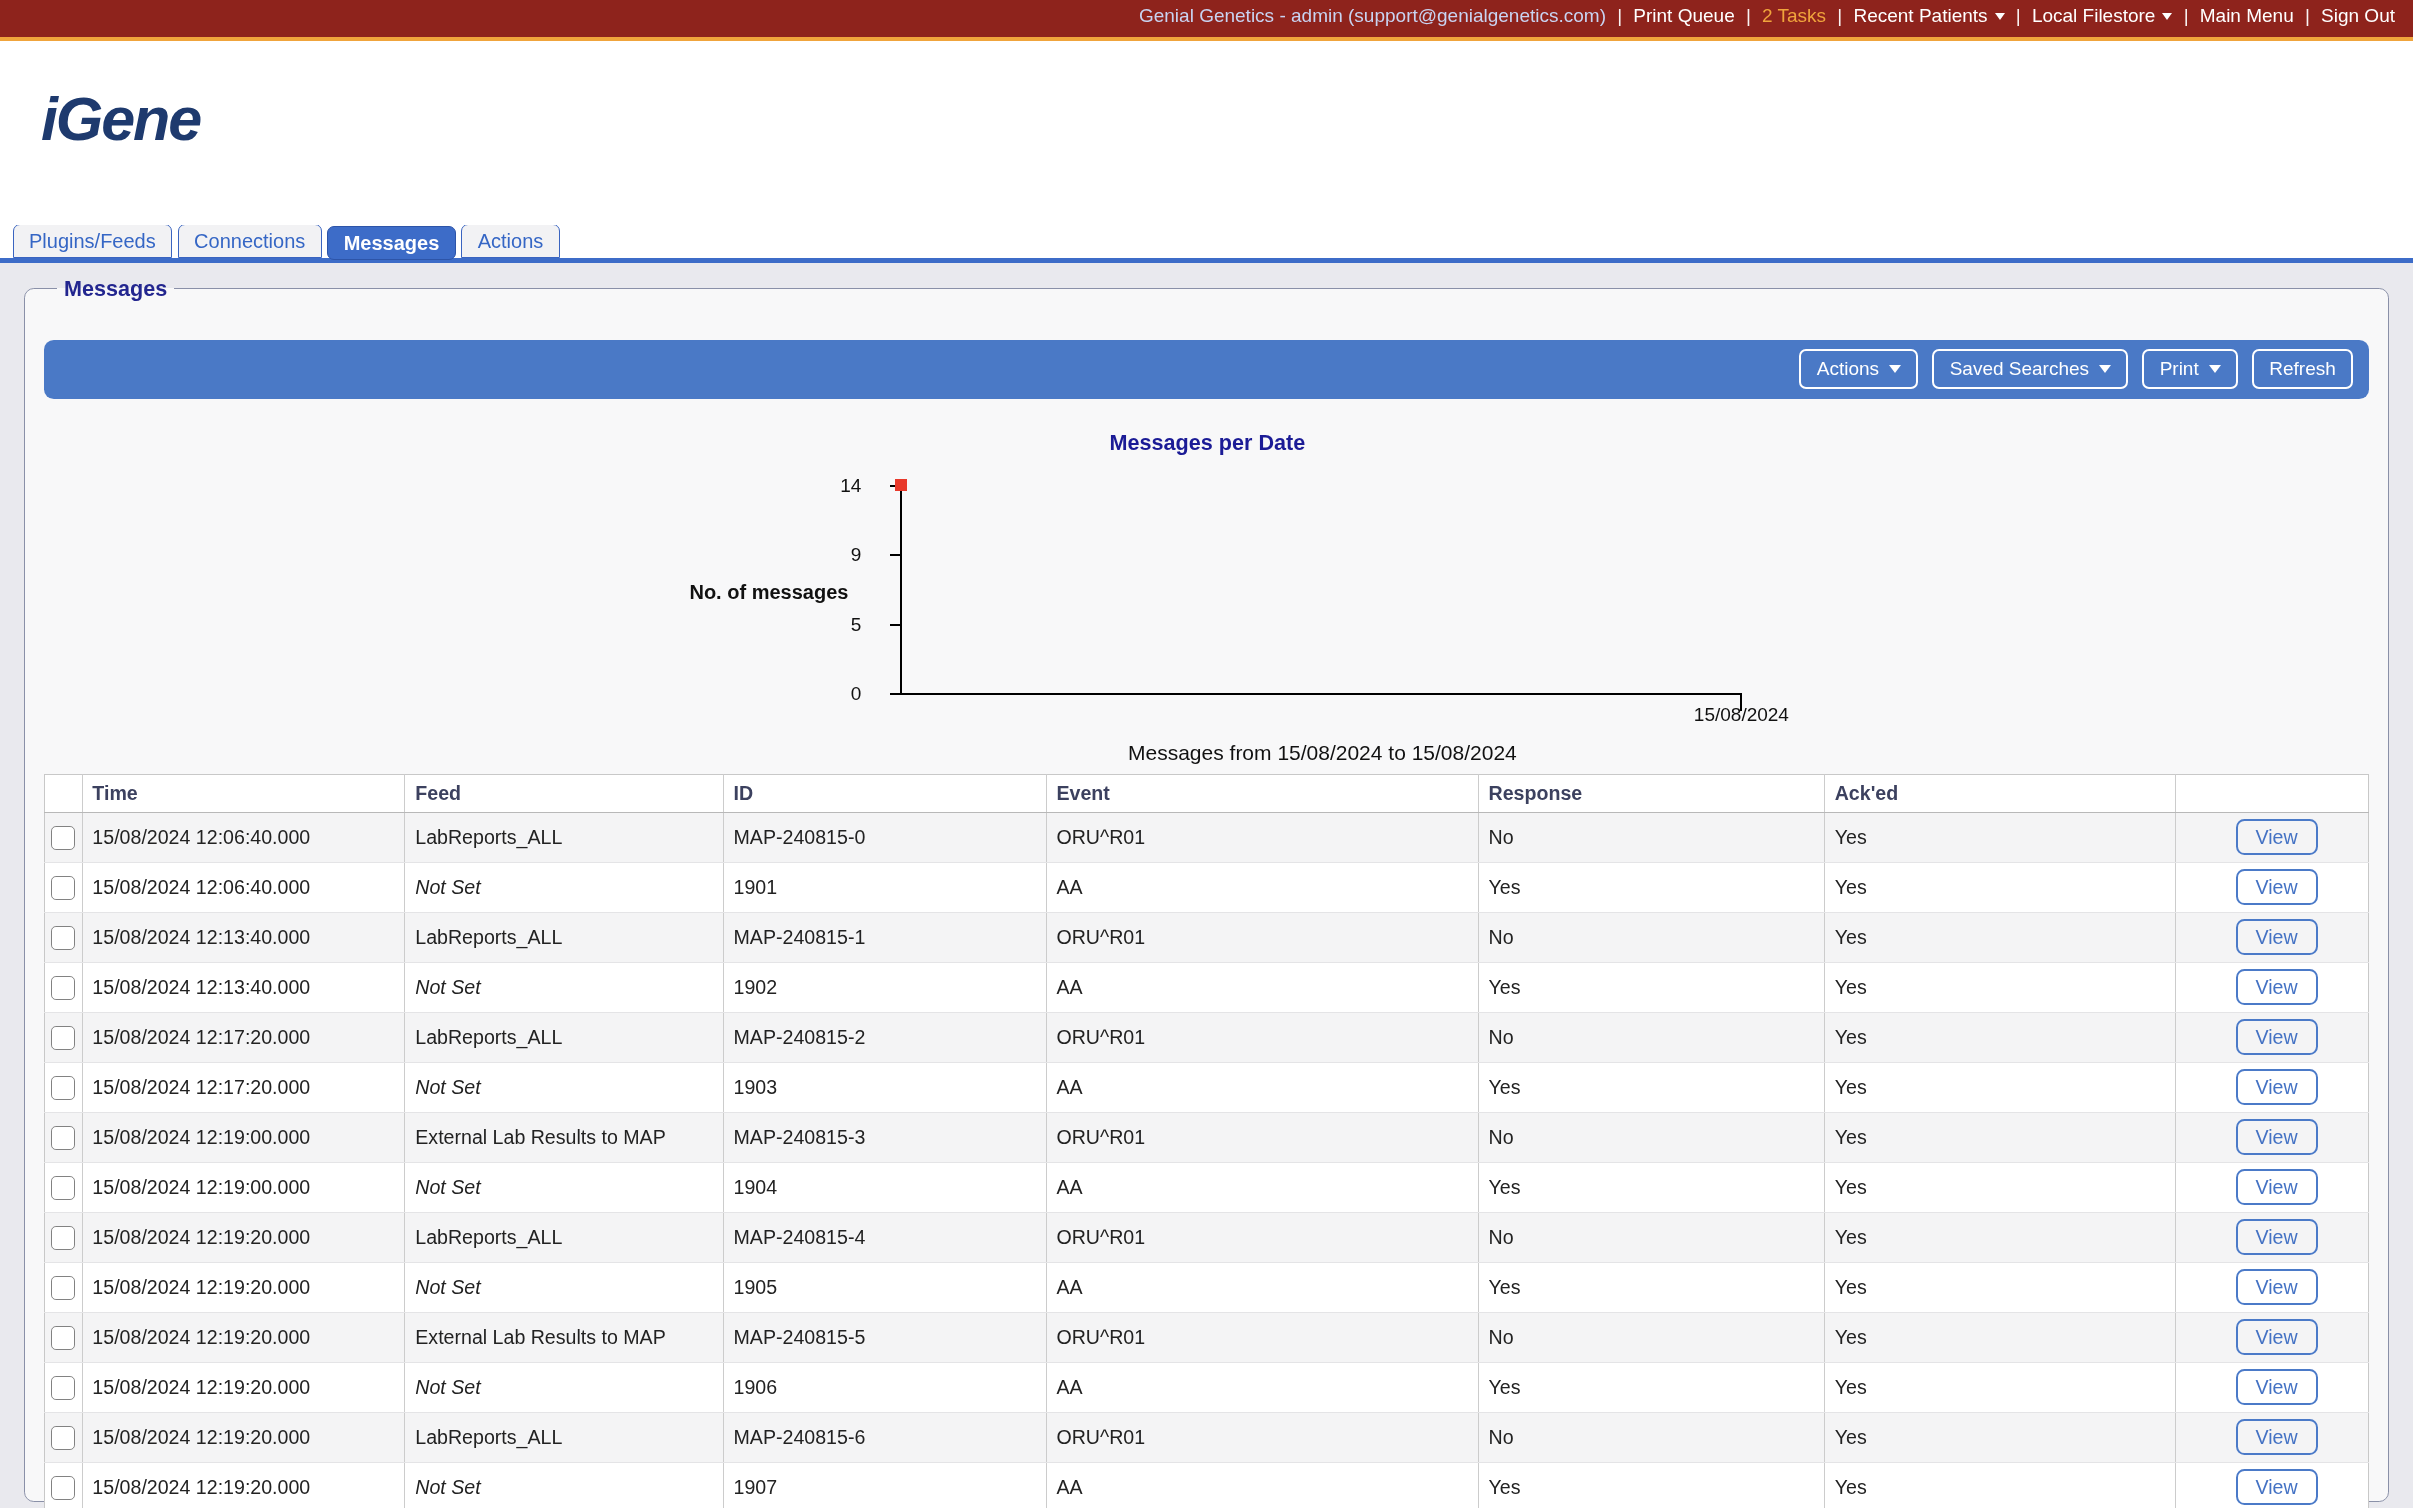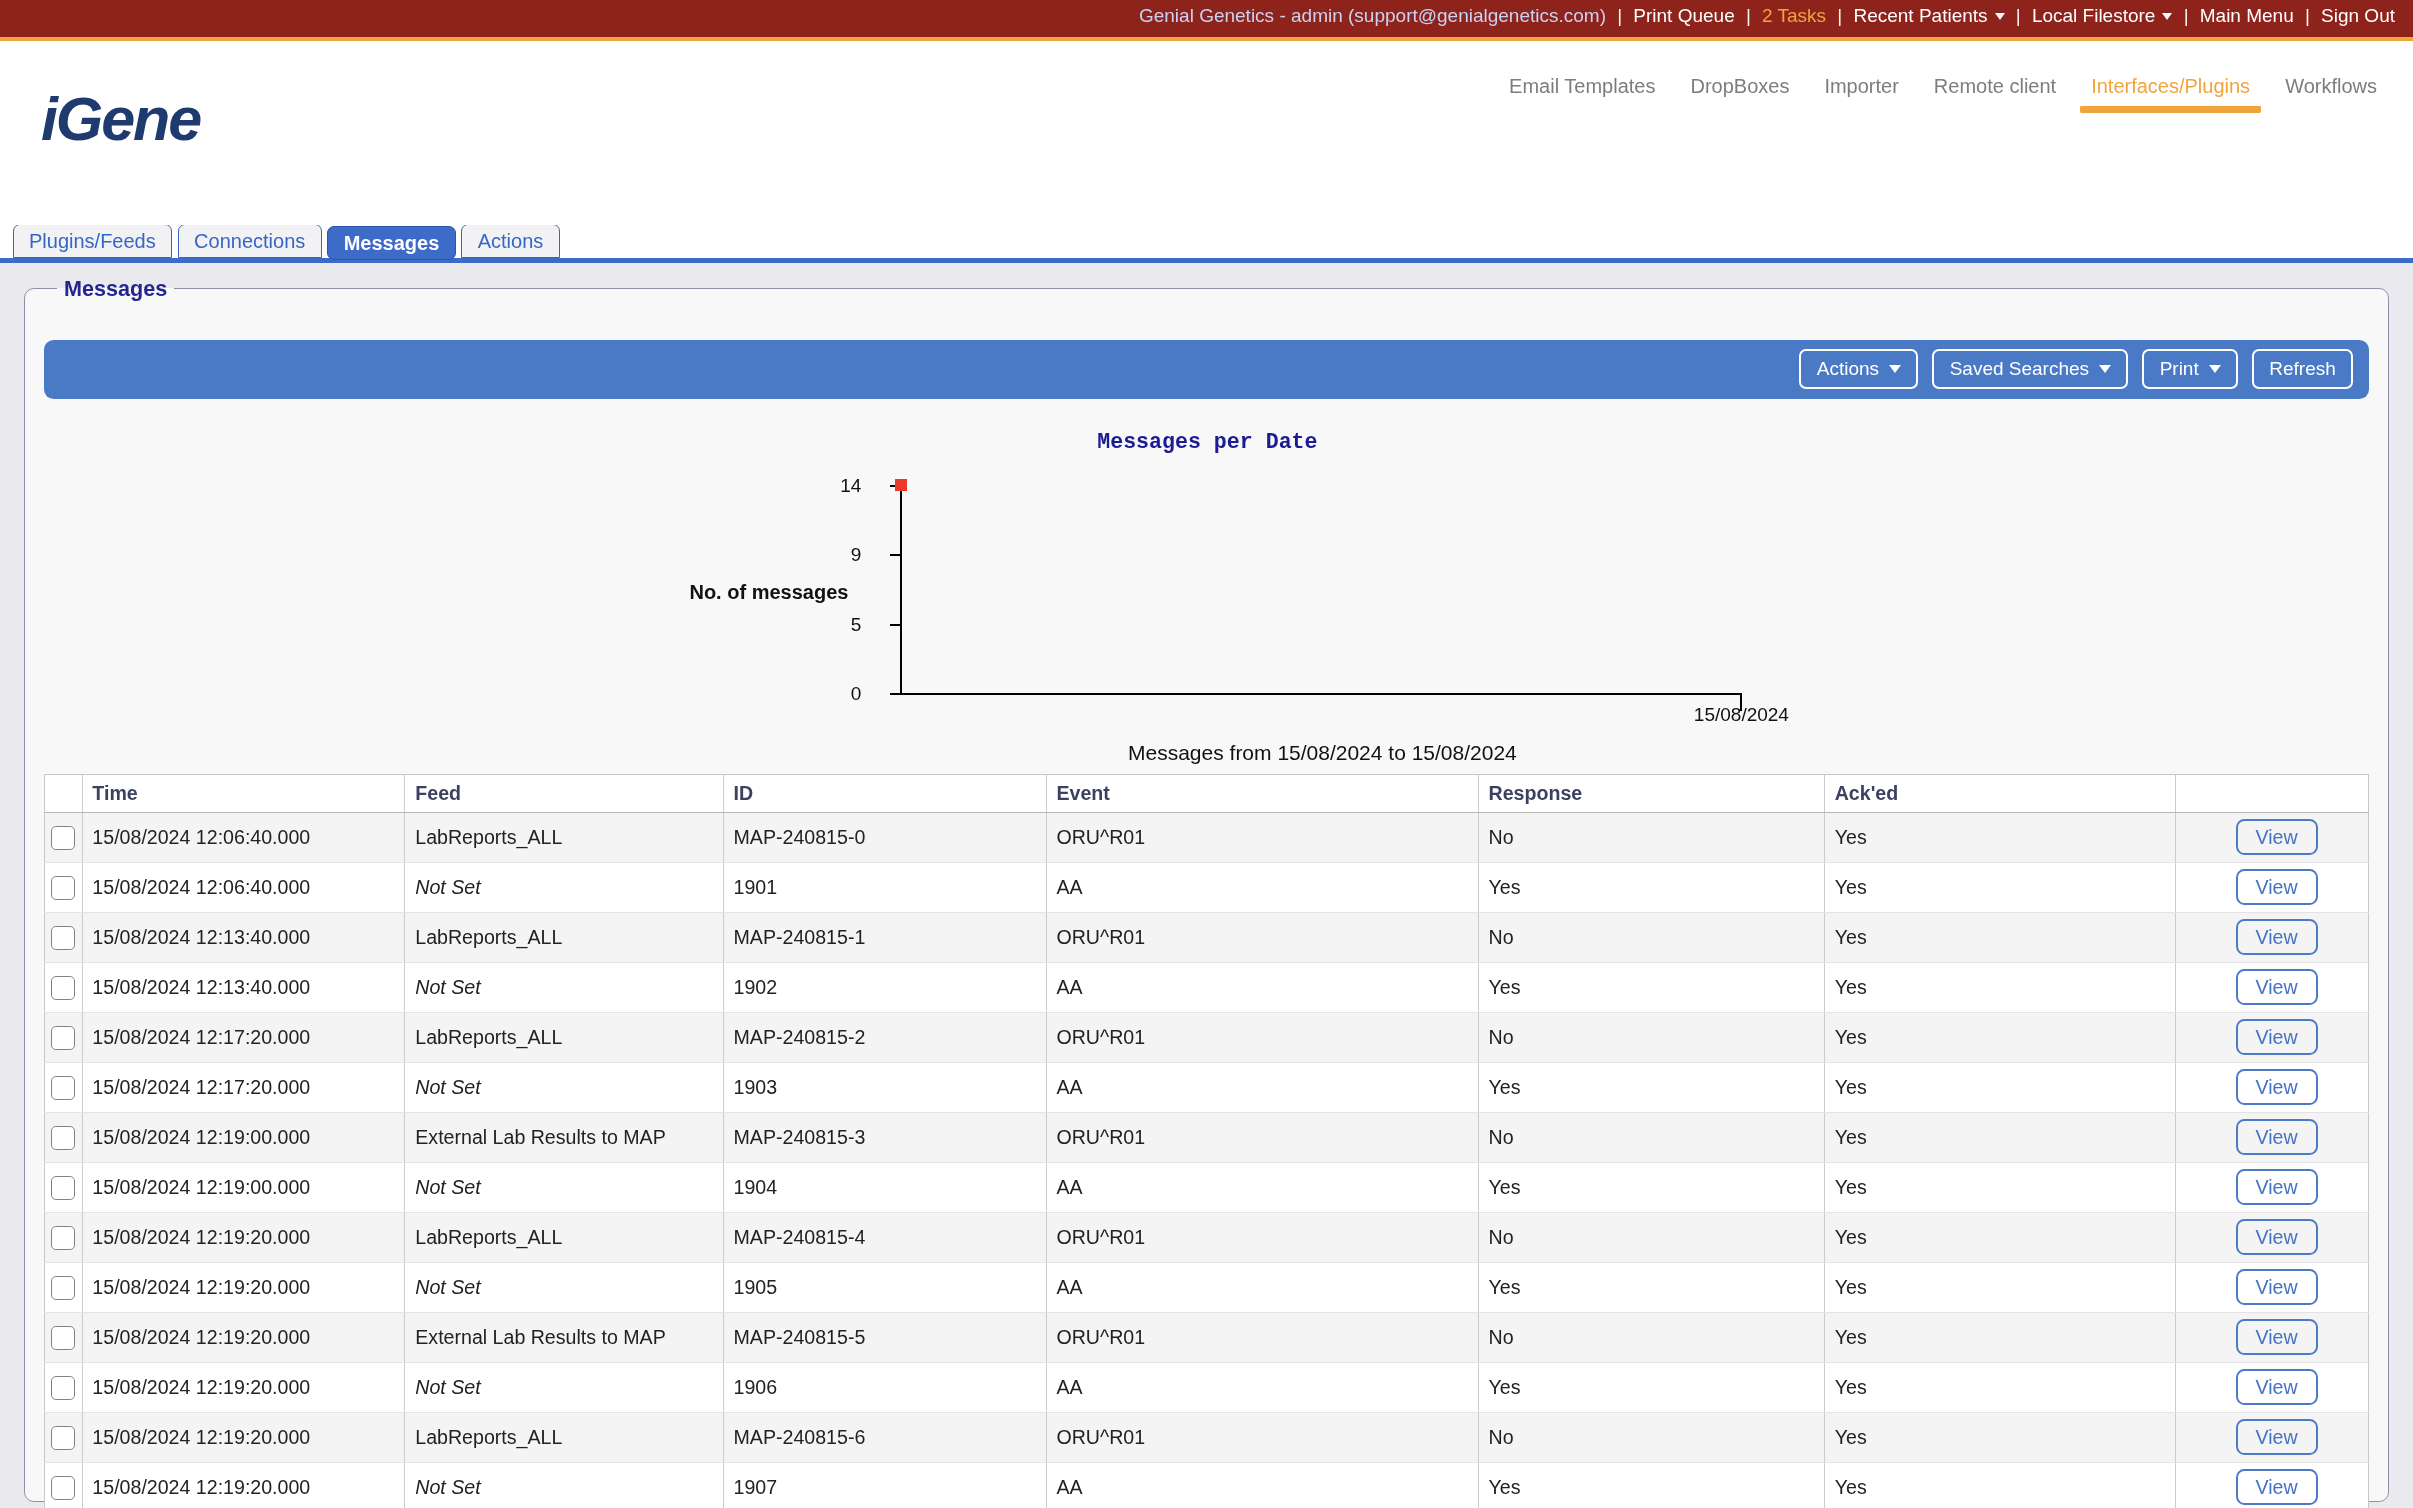--- a/index.html
+++ b/index.html
@@ -55,21 +55,21 @@
   .toolbar { margin-top:38px; height:59px; background:#4a79c6; border-radius:9.8px;
     display:flex; align-items:center; justify-content:flex-end; gap:14px; padding-right:15.4px; }
   .toolbar button { background:transparent; border:2.1px solid #fff; border-radius:7px;
     color:#fff; font-size:19px; font-family:"Liberation Sans", sans-serif;
     padding:7px 15.4px; cursor:pointer; display:inline-flex; align-items:center; }
   .toolbar .caret { border-top-width:8.4px; border-left-width:6.3px; border-right-width:6.3px; margin-left:9.8px; }
 
   
   .chart { position:relative; height:375px; }
   .chart-title { position:absolute; left:1163px; top:31px; transform:translateX(-50%);
-    font-size:21.6px; font-weight:bold; color:#1b1b96; white-space:nowrap;font-family:Liberation Mono, monospace; }
+    font-size:21.6px; font-weight:bold; color:#1b1b96; white-space:nowrap; }
   .y-axis { position:absolute; left:856px; top:86px; width:2.1px; height:210px; background:#000; }
   .x-axis { position:absolute; left:856px; top:294px; width:842px; height:2.1px; background:#000; }
   .ytick { position:absolute; left:846px; width:9.8px; height:2.1px; background:#000; }
   .ytick-label { position:absolute; width:63px; left:754px; text-align:right;
     font-size:19px; color:#111; transform:translateY(-50%); }
   .y-label { position:absolute; left:594px; top:193px; width:210px; text-align:right;
     transform:translateY(-50%); font-size:20px; font-weight:bold; color:#111; }
   .marker { position:absolute; left:851px; top:80px; width:12px; height:12px; background:#e8392b; }
   .xtick { position:absolute; left:1696px; top:294px; width:2.1px; height:18px; background:#000; }
   .xtick-label { position:absolute; left:1697px; top:305px; transform:translateX(-50%);
@@ -118,28 +118,20 @@
   </span>
   <span class="sep">|</span>
   <span class="tb-item">Main Menu</span>
   <span class="sep">|</span>
   <span class="tb-item">Sign Out</span>
 </div>
 
 <div class="header">
   <div class="logo">iGene</div>
   <div class="navcol">
-    <div class="sub-nav" id="sub-nav">
-        <span class="nav-item">Email Templates</span>
-        <span class="nav-item">DropBoxes</span>
-        <span class="nav-item">Importer</span>
-        <span class="nav-item">Remote client</span>
-        <span class="nav-item active">Interfaces/Plugins</span>
-        <span class="nav-item">Workflows</span>
-      </div>
   </div>
 </div>
 
 <div class="tabs-row" id="tabs-row">
     <span class="tab">Plugins/Feeds</span>
     <span class="tab">Connections</span>
     <span class="tab active">Messages</span>
     <span class="tab">Actions</span>
   </div>
 

